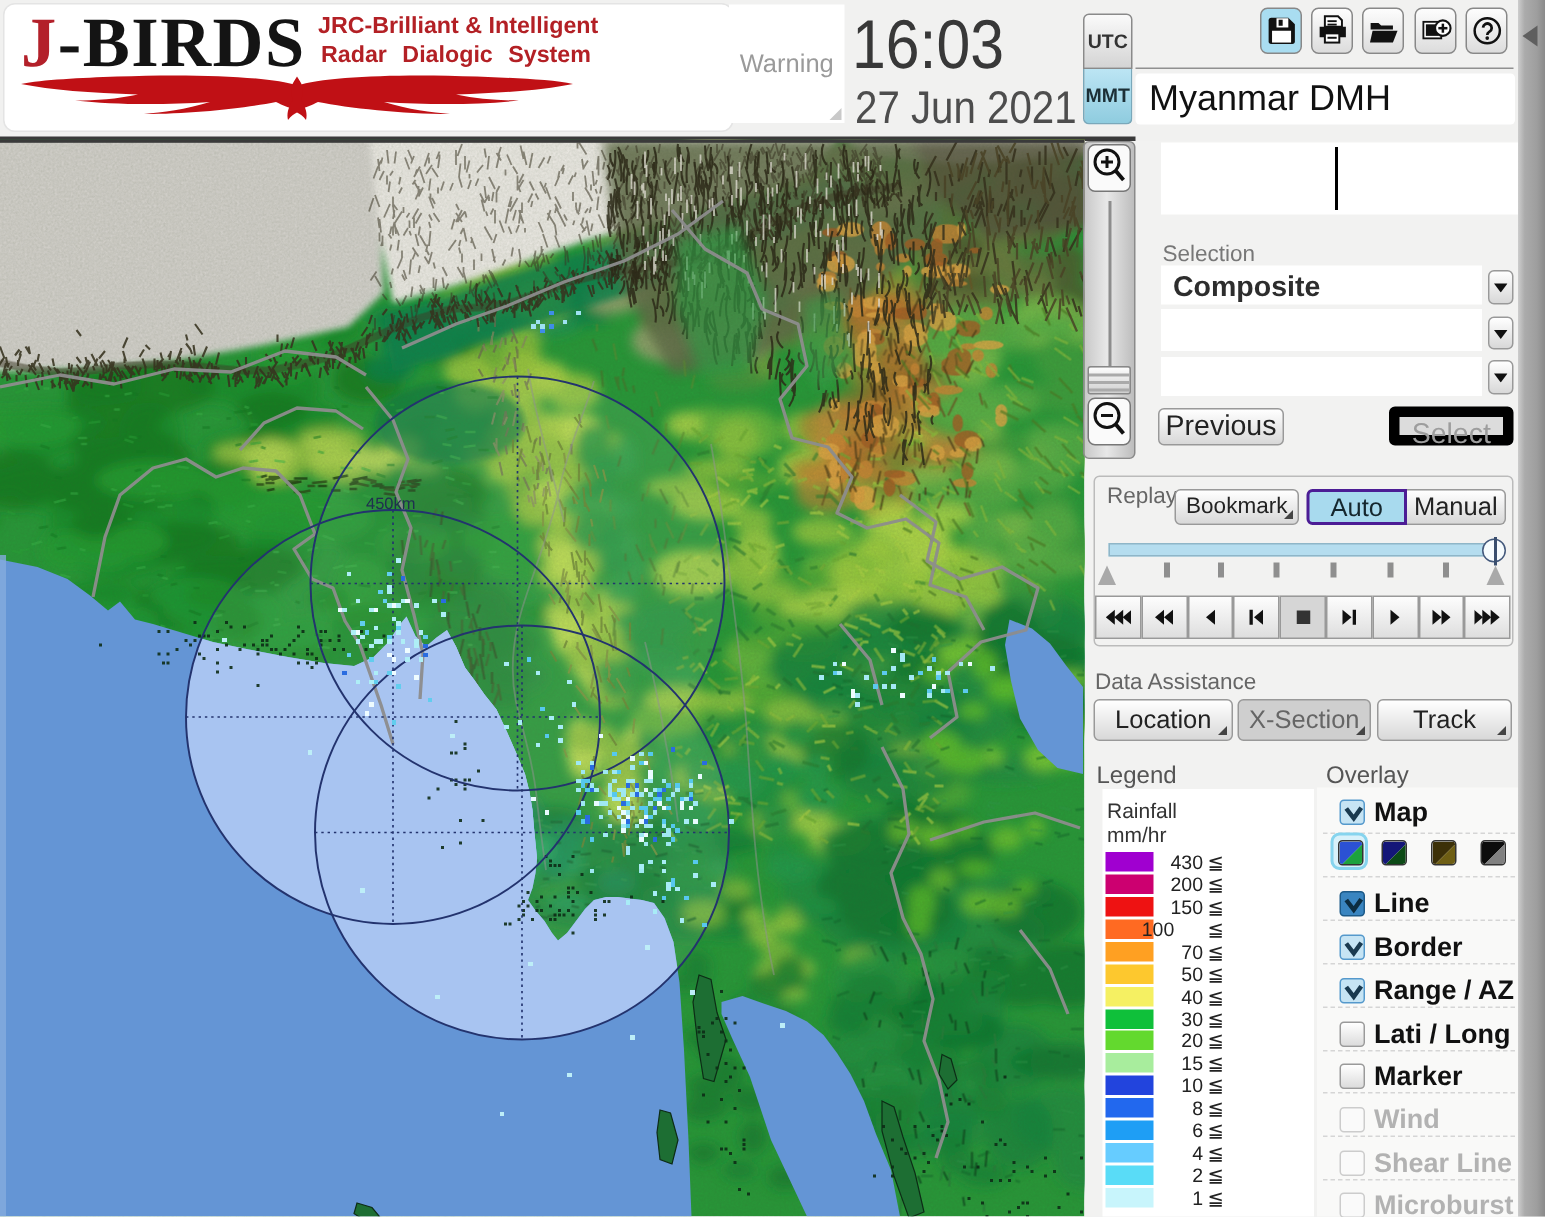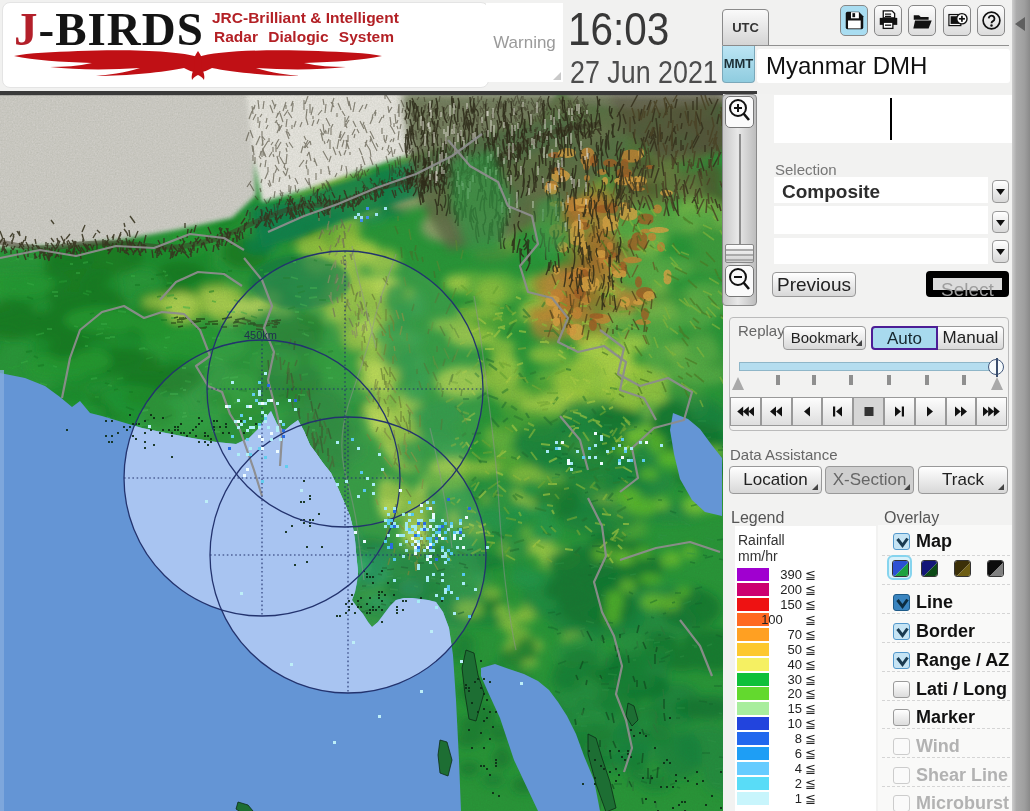--- a/index.html
+++ b/index.html
@@ -17,21 +17,21 @@
   <svg width="372" height="37" viewBox="0 0 372 37" style="position:absolute;left:12px;top:47px">
       <path d="M186,10 C168,4 118,2 66,4 C42,5 16,6 2,9 C22,13 48,15 80,16 C66,19 52,20 38,20 C64,23 98,23 128,21 C112,26 96,28 84,29 C116,29 152,25 172,21 C176,23 180,25 186,26 C192,25 196,23 200,21 C220,25 256,29 288,29 C276,28 260,26 244,21 C274,23 308,23 334,20 C320,20 306,19 292,16 C324,15 350,13 370,9 C356,6 330,5 306,4 C254,2 204,4 186,10 Z" fill="#c01015"></path>
       <path d="M186,4 c-2,3 -4,6 -4,9 c0,3 1,5 1,7 c-3,5 -4,9 -3,13 c2,-3 4,-4 6,-5 c2,1 4,2 6,5 c1,-4 0,-8 -3,-13 c0,-2 1,-4 1,-7 c0,-3 -2,-6 -4,-9 z" fill="#c01015"></path>
     </svg>
   <div class="abs" style="left:486px;top:3px;width:77px;height:79px;background:#fff">
     <div class="abs" style="left:0;top:30px;width:77px;text-align:center;font-size:17px;color:#9a9a9a">Warning</div>
     <span class="abs" style="right:2px;bottom:2px;width:0;height:0;border-left:8px solid transparent;border-bottom:8px solid #c9c9c9"></span>
   </div>
   <div class="abs" style="left:568px;top:2px;width:160px;font-size:46px;color:#383838;transform:scaleX(0.88);transform-origin:left top">16:03</div>
   <div class="abs" style="left:570px;top:55px;width:220px;font-size:30.5px;color:#4d4d4d;transform:scaleX(0.88);transform-origin:left top">27 Jun 2021</div>
-  <div class="abs" style="left:722px;top:9px;width:47px;height:37px;background:linear-gradient(#fafafa,#d4d4d4);border:1px solid #8a8a8a;border-radius:4px 4px 0 0;text-align:center;line-height:36px;font-size:13px;font-weight:bold;color:#333">UTC</div>
+  <div class="abs" style="left:722px;top:9px;width:33px;height:37px;background:linear-gradient(#fafafa,#d4d4d4);border:1px solid #8a8a8a;border-radius:4px 4px 0 0;text-align:center;line-height:36px;font-size:13px;font-weight:bold;color:#333">UTC</div>
   <div class="abs" style="left:722px;top:46px;width:33px;height:37px;background:linear-gradient(#bce5f4,#8fccdf);border:1px solid #7aa8ba;border-top:none;border-radius:0 0 4px 4px;text-align:center;line-height:36px;font-size:13px;font-weight:bold;color:#1c2f36">MMT</div>
   <div class="abs" style="left:840px;top:5px;width:28px;height:31px;background:#a9ddf1;border:1px solid #888;border-radius:5px;display:flex;align-items:center;justify-content:center">
       <svg width="21" height="21" viewBox="0 0 24 24">
         <path d="M4,2 h13 l5,5 v13 a2,2 0 0 1 -2,2 h-16 a2,2 0 0 1 -2,-2 v-16 a2,2 0 0 1 2,-2 z" fill="#111"></path>
         <rect x="8" y="2.5" width="9" height="7" fill="#fff"></rect>
         <rect x="9.6" y="3.6" width="3.1" height="4.6" fill="#111"></rect>
         <rect x="4.6" y="12" width="14.5" height="9" fill="#fff"></rect>
       </svg>
     </div>
   <div class="abs" style="left:874px;top:5px;width:28px;height:31px;background:linear-gradient(#fdfdfd,#dcdcdc);border:1px solid #888;border-radius:5px;display:flex;align-items:center;justify-content:center">
@@ -173,21 +173,21 @@
   <div class="abs" style="left:730px;top:446px;font-size:15px;color:#666">Data Assistance</div>
   <div class="btn" style="left:729px;top:466px;width:93px;height:28px;font-size:17px;line-height:26px">Location<span style="position:absolute;right:3px;bottom:3px;width:0;height:0;border-left:6px solid transparent;border-bottom:6px solid #444"></span></div>
   <div class="abs" style="left:825px;top:466px;width:89px;height:28px;background:#cfcfcf;border:1px solid #999;border-radius:4px;font-size:17px;line-height:26px;text-align:center;color:#666">X-Section<span style="position:absolute;right:3px;bottom:3px;width:0;height:0;border-left:6px solid transparent;border-bottom:6px solid #444"></span></div>
   <div class="btn" style="left:918px;top:466px;width:90px;height:28px;font-size:17px;line-height:26px">Track<span style="position:absolute;right:3px;bottom:3px;width:0;height:0;border-left:6px solid transparent;border-bottom:6px solid #444"></span></div>
 
   <div class="abs" style="left:731px;top:509px;font-size:16px;color:#555">Legend</div>
   <div class="abs" style="left:735px;top:526px;width:141px;height:285px;background:#fff"></div>
   <div class="abs" style="left:738px;top:532px;font-size:14px;color:#333">Rainfall</div>
   <div class="abs" style="left:738px;top:548px;font-size:14px;color:#333">mm/hr</div>
   <div style="position:absolute;left:737px;top:568px;width:32px;height:13px;background:#a000d0"></div>
-<div style="position:absolute;left:742px;top:567px;width:60px;text-align:right;font-size:13px;color:#222">390</div>
+<div style="position:absolute;left:742px;top:567px;width:60px;text-align:right;font-size:13px;color:#222">430</div>
 <div style="position:absolute;left:805px;top:567px;font-size:13px;color:#222">≦</div>
 <div style="position:absolute;left:737px;top:583px;width:32px;height:13px;background:#cc0070"></div>
 <div style="position:absolute;left:742px;top:582px;width:60px;text-align:right;font-size:13px;color:#222">200</div>
 <div style="position:absolute;left:805px;top:582px;font-size:13px;color:#222">≦</div>
 <div style="position:absolute;left:737px;top:598px;width:32px;height:13px;background:#ee1212"></div>
 <div style="position:absolute;left:742px;top:597px;width:60px;text-align:right;font-size:13px;color:#222">150</div>
 <div style="position:absolute;left:805px;top:597px;font-size:13px;color:#222">≦</div>
 <div style="position:absolute;left:737px;top:613px;width:32px;height:13px;background:#ff6a22"></div>
 <div style="position:absolute;left:742px;top:612px;width:60px;text-align:center;font-size:13px;color:#222">100</div>
 <div style="position:absolute;left:805px;top:612px;font-size:13px;color:#222">≦</div>

